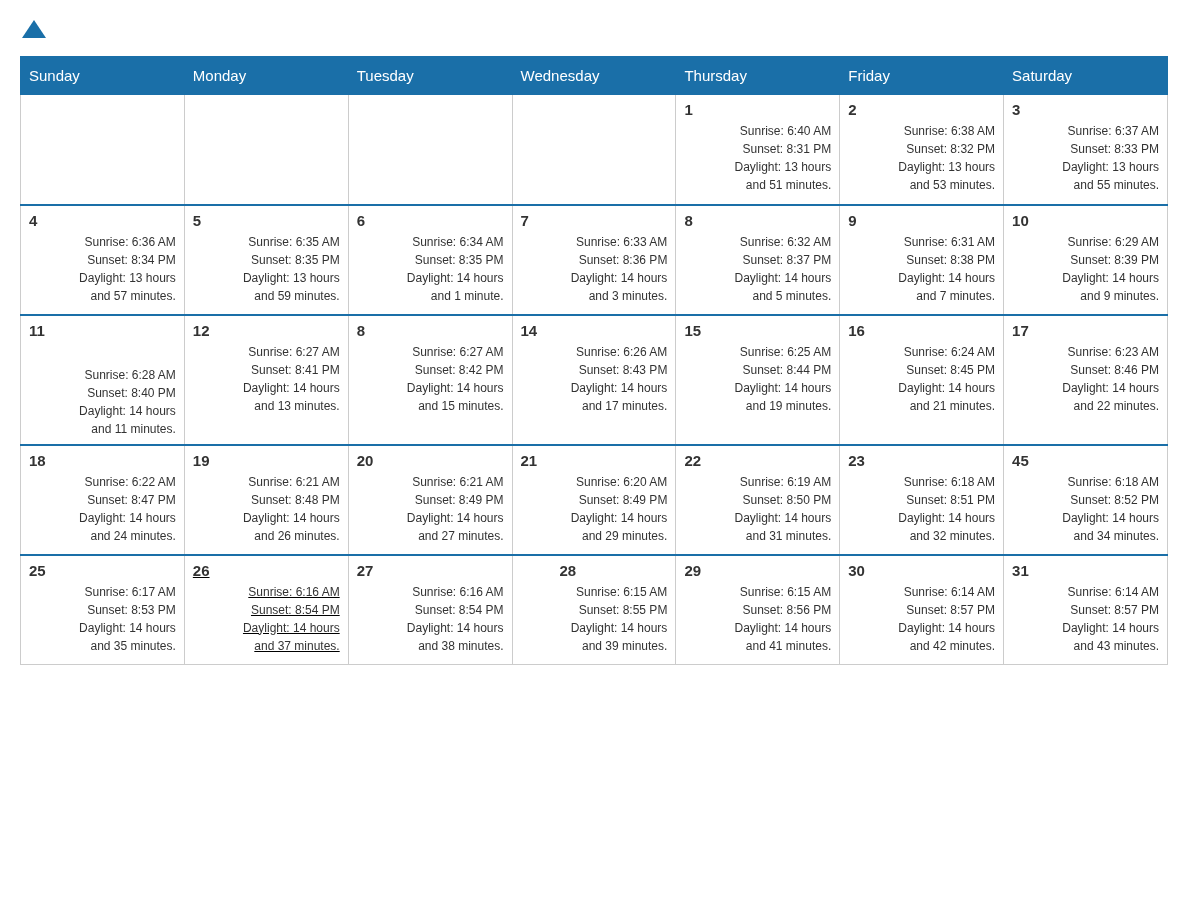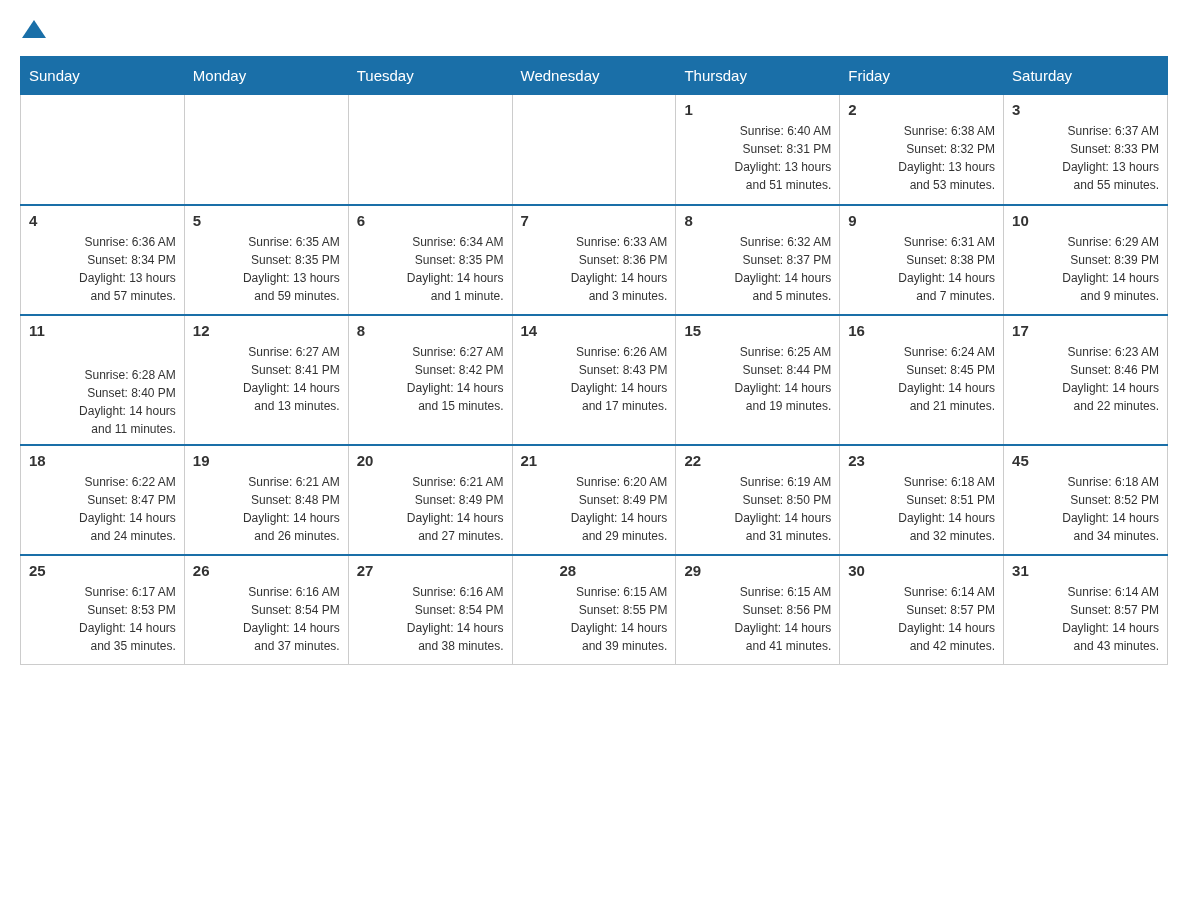--- a/index.html
+++ b/index.html
@@ -296,21 +296,21 @@
         </td>
       </tr>
       <tr style="border-top: 2px solid rgb(26, 111, 168);">
         <td style="border-top: 2px solid rgb(26, 111, 168);">
           <span class="day-number">25</span>
           <div class="day-info" style="white-space: pre-line;">Sunrise: 6:17 AM
 Sunset: 8:53 PM
 Daylight: 14 hours
 and 35 minutes.</div>
         </td>
-        <td style="border-top: 2px solid rgb(26, 111, 168);">
+        <td style="border-top: 2px solid rgb(26, 111, 168); text-decoration: underline;">
           <span class="day-number">26</span>
           <div class="day-info" style="white-space: pre-line;">Sunrise: 6:16 AM
 Sunset: 8:54 PM
 Daylight: 14 hours
 and 37 minutes.</div>
         </td>
         <td style="border-top: 2px solid rgb(26, 111, 168); margin-left: 24px;">
           <span class="day-number">27</span>
           <div class="day-info" style="white-space: pre-line;">Sunrise: 6:16 AM
 Sunset: 8:54 PM

